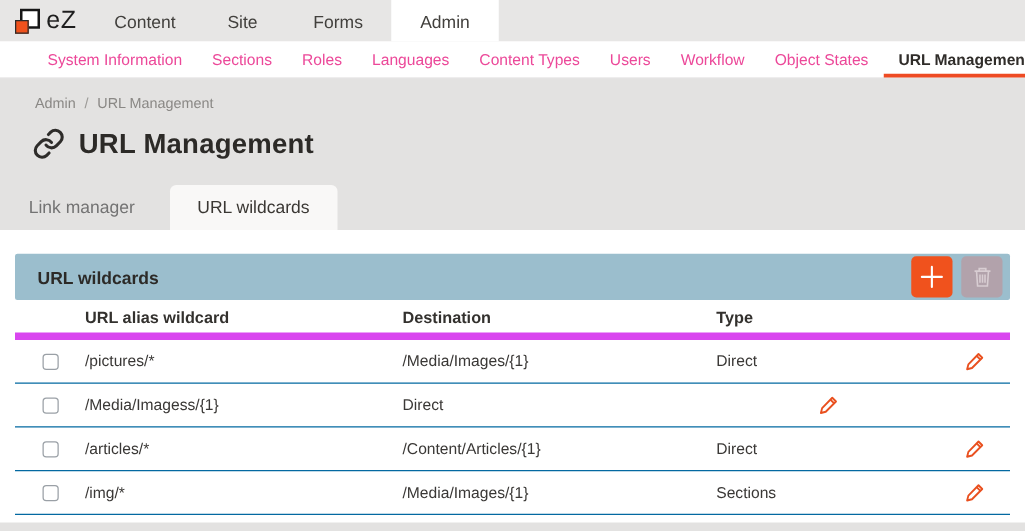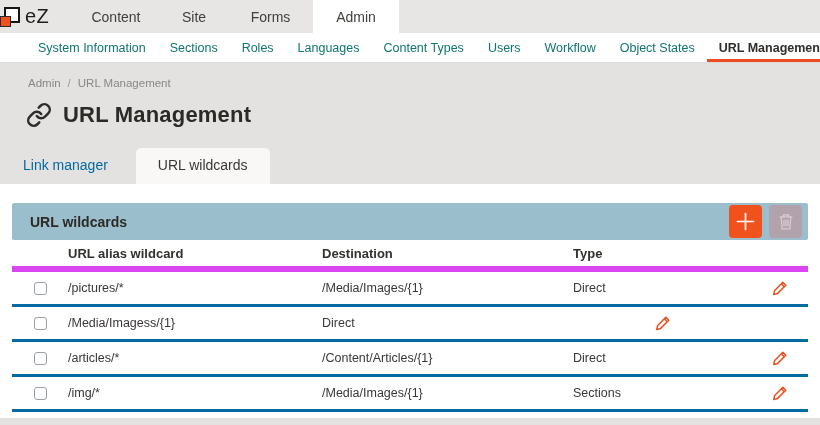--- a/index.html
+++ b/index.html
@@ -12,21 +12,21 @@
     position:relative;
   }
 
   
   .topbar {
     height:33px; background:#e7e6e5;
     display:flex; align-items:stretch;
   }
   .logo {
     width:72px; display:flex; align-items:center;
-    cursor:pointer;
+    padding-left:12px; cursor:pointer;
   }
   .logo-mark { position:relative; width:20px; height:20px; display:inline-block; }
   .sq-outline {
     position:absolute; top:0; right:0; width:16px; height:16px;
     border:2.5px solid #161616; background:#fff;
   }
   .sq-orange {
     position:absolute; left:0; bottom:0; width:11px; height:11px;
     background:#f0521d; border:1px solid #2b2b2b;
   }
@@ -40,21 +40,21 @@
   .tn-forms { width:85px; }
   .tn-admin { width:86px; background:#ffffff; }
 
   
   .adminnav {
     height:30px; background:#ffffff; border-bottom:1px solid #dddcdb;
     display:flex; align-items:stretch; padding-left:26px;
   }
   .adminnav-item {
     display:flex; align-items:center; padding:0 12px;
-    font-size:12.5px; color:#0f766e; cursor:pointer; white-space:nowrap;
+    font-size:12.5px; color:#ec4899; cursor:pointer; white-space:nowrap;
   }
   .adminnav-item.active {
     font-weight:700; color:#302d2a; border-bottom:3px solid #ee4b23; padding-top:3px;
   }
 
   
   .graybody { height:121px; background:#e3e2e1; position:relative; }
   .breadcrumb {
     padding:14px 0 0 28px; font-size:11.5px; color:#8a8885;
     display:flex; gap:7px; align-items:center;
@@ -62,21 +62,21 @@
   .crumb { cursor:pointer; }
   .crumb-sep { color:#9b9996; }
   .title-row { display:flex; align-items:center; gap:11px; margin:13px 0 0 26px; }
   .title-row h1 { font-size:22px; font-weight:700; color:#2c2a27; letter-spacing:.2px; }
   .link-icon { width:26px; height:26px; display:inline-flex; }
 
   .tabs {
     position:absolute; left:0; bottom:0; display:flex; align-items:flex-end; padding-left:23px;
   }
   .tab {
-    font-size:14px; color:#0369a1; cursor:pointer;
+    font-size:14px; color:#737373; cursor:pointer;
     padding:9px 14px 11px 0;
   }
   .tab.active {
     background:#f9f8f7; color:#3a3733;
     padding:9px 22px 11px 22px; margin-left:14px;
     border-radius:5px 5px 0 0;
   }
 
   
   .content { background:#ffffff; height:234px; padding:19px 12px 0 12px; }
@@ -92,21 +92,21 @@
   .btn-add { background:#f0521d; margin-right:7px; }
   .btn-del { background:#b2a2ab; cursor:default; }
 
   .table { width:100%; }
   .trow {
     display:grid; grid-template-columns:56px 254px 251px 1fr 56px;
     align-items:center;
   }
   .thead { height:32px; border-bottom:6px solid #d946ef; }
   .thead .cell { font-size:13px; font-weight:700; color:#33312e; }
-  .trow.data { height:35px; border-bottom:3px solid #0369a1; }
+  .trow.data { height:35px; border-bottom:1px solid #0369a1; }
   .cell { font-size:12.5px; color:#3a3836; }
   .cell-check { display:flex; justify-content:center; }
   .checkbox {
     width:13px; height:13px; appearance:none; -webkit-appearance:none;
     border:1px solid #9aa0a6; border-radius:3px; background:#fff; cursor:pointer;
   }
   .cell-edit { display:flex; justify-content:center; }
   .edit-btn { background:none; border:none; cursor:pointer; display:flex; }
 </style>
 </head>

